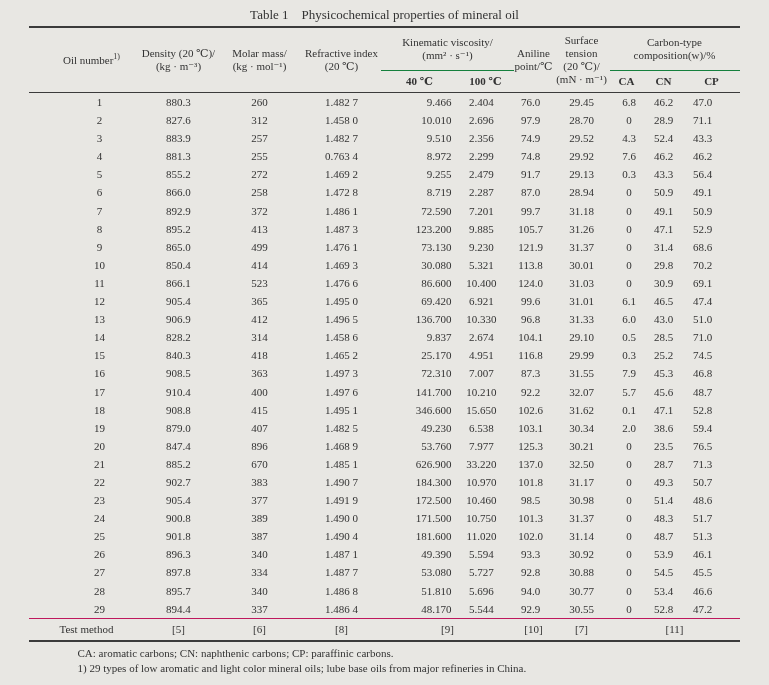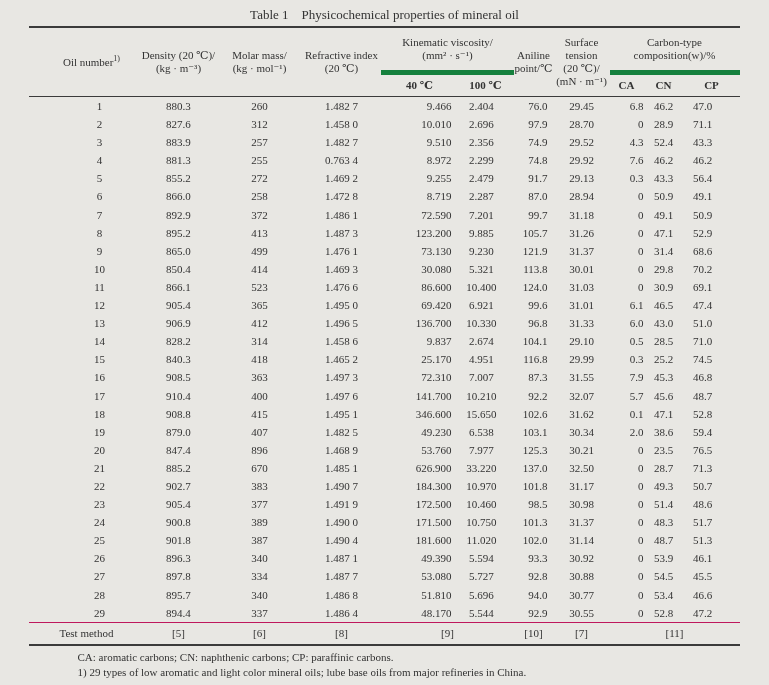--- a/index.html
+++ b/index.html
@@ -30,33 +30,33 @@
   col.c6{width:40px;}  col.c7{width:56px;} col.c8{width:34px;}
   col.c9{width:40px;}  col.c10{width:56px;}
 
   thead{border-bottom:1px solid #3b3b3b;}
   thead th{
     font-weight:normal;font-size:11px;line-height:13px;
     vertical-align:middle;text-align:center;padding:2px 0;color:#333;
   }
   thead tr.h1 th{height:38px;}
   thead tr.h2 th{height:17px;vertical-align:middle;font-weight:bold;}
-  th.group{border-bottom:5px solid #15803d;}
+  th.group{border-bottom:1px solid #15803d;}
   th.oil{padding-left:14px;}
   sup{font-size:8px;line-height:0;}
 
   tbody td{
     height:18.1px;line-height:18.1px;padding:0;
     white-space:nowrap;text-align:center;color:#333;
   }
   td.c0{padding-left:30px;}
   td.c4{text-align:right;padding-right:6px;}
   td.c5{text-align:center;padding-right:8px;}
-  td.c6{text-align:right;padding-right:6px;}
-  td.c8{text-align:right;padding-left:5px;margin-left:28px;}
+  td.c6{padding-right:6px;}
+  td.c8{text-align:center;padding-left:5px;margin-left:28px;}
   td.c10{padding-right:18px;}
 
   tr.test-row{border-top:1px solid #be185d;}
   tr.test-row td{height:21px;line-height:21px;text-align:center;padding:0;}
   tr.test-row td.label{text-align:left;padding-left:30px;}
 
   .footnotes{width:710px;margin:4px auto 0;font-size:11px;line-height:15px;color:#333;}
   .footnote{padding-left:48px;font-family:Liberation Serif, serif;}
 </style>
 </head>

